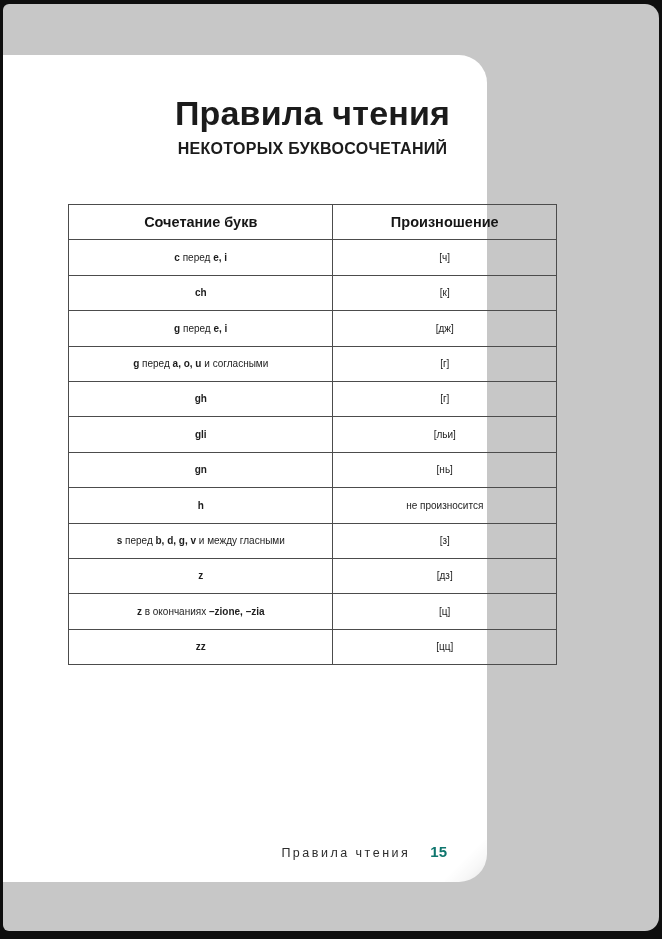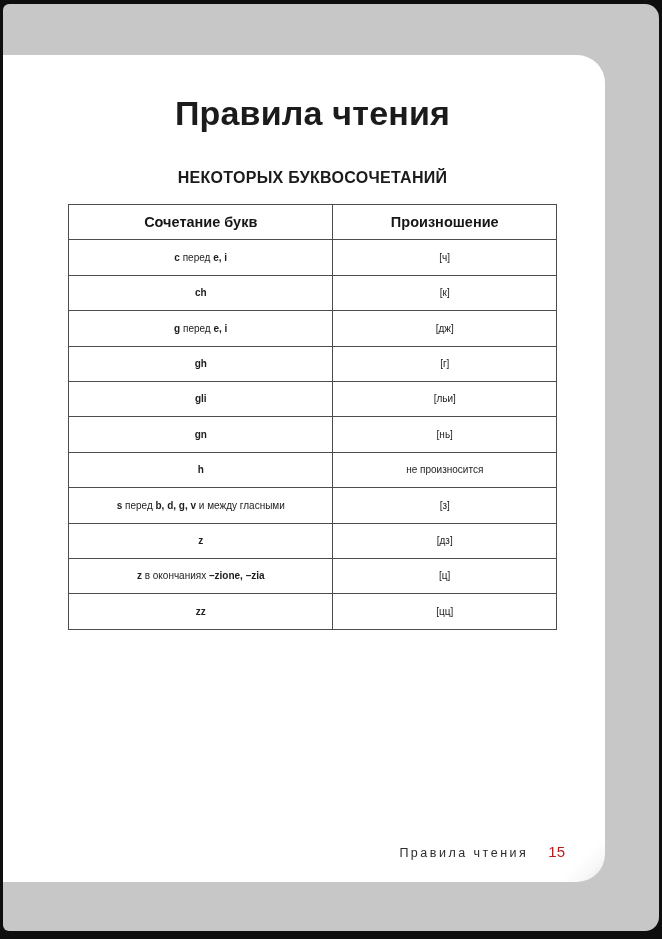--- a/index.html
+++ b/index.html
@@ -20,21 +20,21 @@
     top: 4px;
     width: 656px;
     height: 927px;
     background: #c7c7c7;
     border-radius: 6px 14px 14px 6px;
   }
   .page {
     position: absolute;
     left: 3px;
     top: 55px;
-    width: 602px;
+    width: 484px;
     height: 827px;
     background: #ffffff;
     border-radius: 0 28px 28px 0;
   }
   
   .page::after {
     content: "";
     position: absolute;
     right: 0;
     bottom: 0;
@@ -59,21 +59,20 @@
   .page-subtitle {
     position: absolute;
     left: 65px;
     top: 85px;
     width: 489px;
     text-align: center;
     font-size: 16px;
     font-weight: 700;
     letter-spacing: 0.3px;
     color: #1b1b1b;
-    margin-top: 29px;
   }
   table.rules {
     position: absolute;
     left: 65px;
     top: 149px;
     width: 489px;
     border-collapse: collapse;
     table-layout: fixed;
   }
   table.rules col.c1 { width: 54.2%; }
@@ -103,22 +102,22 @@
     align-items: baseline;
     gap: 20px;
   }
   .footer-chapter {
     font-size: 12.5px;
     letter-spacing: 2.5px;
     color: #2c2c2c;
   }
   .footer-page-number {
     font-size: 15px;
-    font-weight: 400;
-    color: #b91c1c;
+    font-weight: 700;
+    color: #0f766e;
   }
 </style>
 </head>
 <body>
 
 <div class="sheet"></div>
 
 <div class="page">
 
   <h1 class="page-title" style="margin:0;">Правила чтения</h1>
@@ -141,20 +140,24 @@
           <td><span class="b">c</span><span> перед </span><span class="b">e, i</span></td>
           <td>[ч]</td>
         </tr>
         <tr>
           <td><span class="b">ch</span></td>
           <td>[к]</td>
         </tr>
         <tr>
           <td><span class="b">g</span><span> перед </span><span class="b">e, i</span></td>
           <td>[дж]</td>
+        </tr>
+        <tr>
+          <td><span class="b">g</span><span> перед </span><span class="b">a, o, u</span><span> и согласными</span></td>
+          <td>[г]</td>
         </tr>
         <tr>
           <td><span class="b">gh</span></td>
           <td>[г]</td>
         </tr>
         <tr>
           <td><span class="b">gli</span></td>
           <td>[льи]</td>
         </tr>
         <tr>

